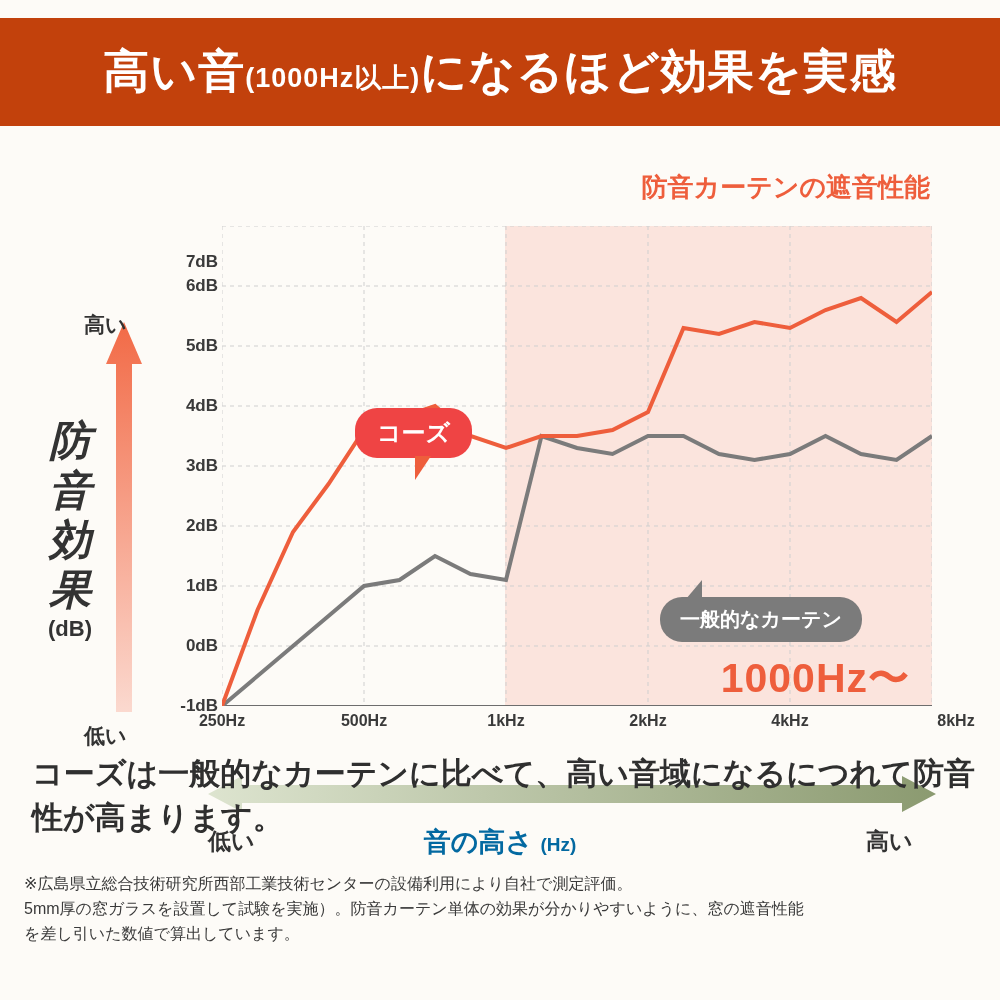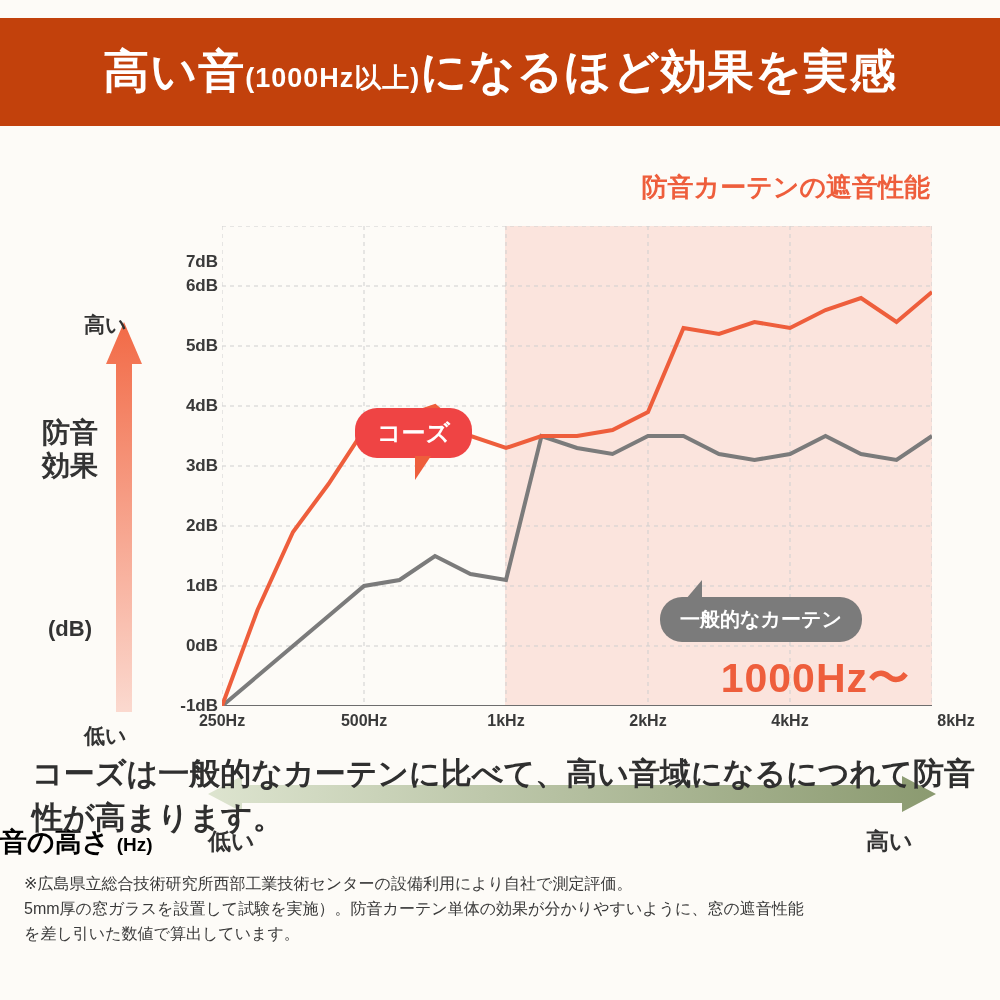--- a/index.html
+++ b/index.html
@@ -54,30 +54,30 @@
   .xlab{
     position:absolute;font-size:16px;color:#3a3a3a;font-weight:bold;
     transform:translateX(-50%);
   }
   
   .v-arrow{position:absolute;left:106px;top:196px;width:36px;height:390px;}
   .v-top{position:absolute;left:84px;top:185px;font-size:21px;color:#333;font-weight:bold;}
   .v-bottom{position:absolute;left:84px;top:596px;font-size:21px;color:#333;font-weight:bold;}
   .v-title{
     position:absolute;left:40px;top:290px;width:60px;text-align:center;
-    font-size:28px;font-weight:bold;color:#333;line-height:1.18;
+    font-size:42px;font-weight:bold;color:#333;line-height:1.18;font-style:italic;
   }
   .v-unit{position:absolute;left:40px;top:490px;width:60px;text-align:center;font-size:22px;font-weight:bold;color:#333;}
   
   .h-arrow{position:absolute;left:208px;top:650px;width:728px;height:36px;}
   .h-low{position:absolute;left:208px;top:700px;font-size:23px;font-weight:bold;color:#333;}
   .h-high{position:absolute;left:866px;top:700px;font-size:23px;font-weight:bold;color:#333;}
   .h-title{
-    position:absolute;left:0;top:698px;width:1000px;text-align:left;
-    font-size:27px;font-weight:bold;color:#000000;
+    position:absolute;left:0;top:698px;width:1000px;text-align:center;
+    font-size:27px;font-weight:bold;color:#0369a1;
   }
   .h-title .small{font-size:19px;}
   
   .callout-orange{
     position:absolute;left:355px;top:282px;
     background:#ef4444;color:#fff;font-weight:bold;font-size:24px;
     padding:9px 22px;border-radius:22px;
   }
   .callout-orange:after{
     content:"";position:absolute;left:60px;bottom:-22px;

